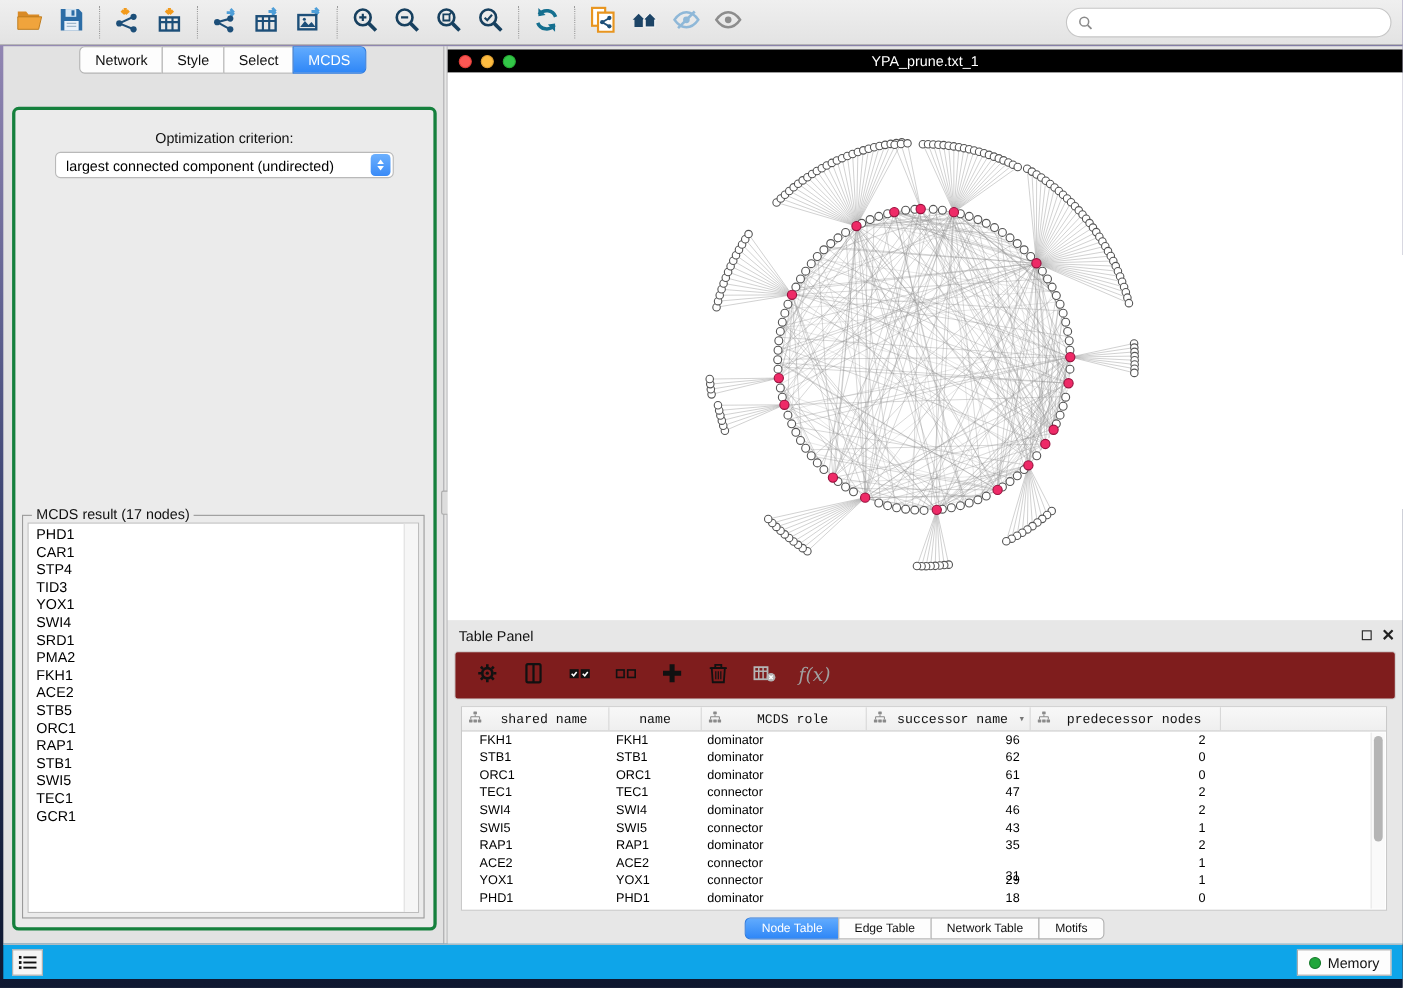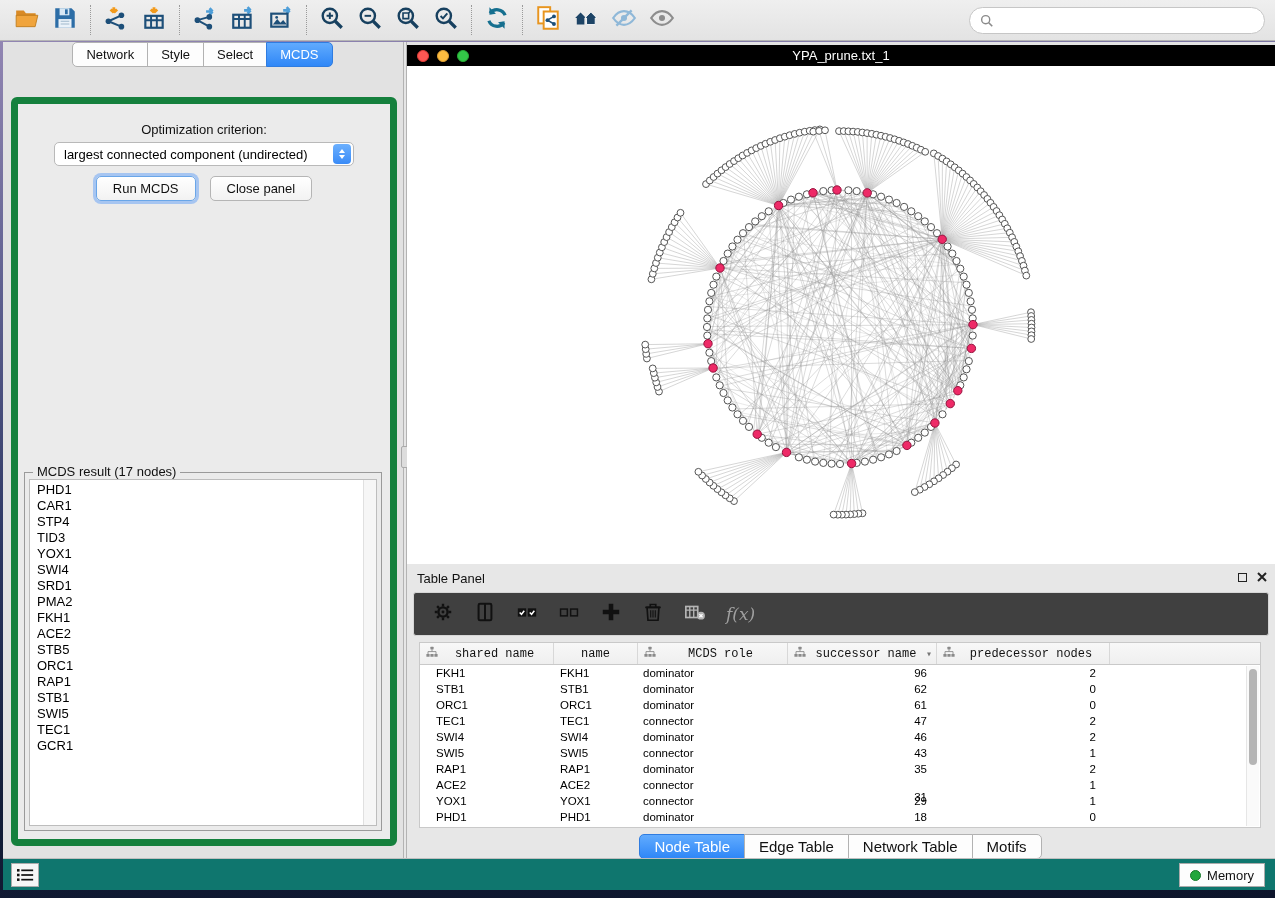--- a/index.html
+++ b/index.html
@@ -23,21 +23,21 @@
   .panel-title{position:absolute;left:10px;top:7px;font-size:13px;color:#111;}
   .wc{position:absolute;right:8px;top:8px;display:flex;gap:10px;align-items:center;}
   .wc .float{width:9px;height:9px;border:1.6px solid #222;}
   .wc svg{width:10px;height:10px;}
   .seg-wrap{display:flex;justify-content:center;}
   .seg{border:1px solid #b2b2b2;background:#fdfdfd;padding:4px 13px;font-size:13px;margin-left:-1px;color:#111;}
   .seg:first-child{border-radius:5px 0 0 5px;}
   .seg:last-child{border-radius:0 5px 5px 0;}
   .seg.active{background:linear-gradient(#61abfe,#2f87f7);border-color:#2f7ce0;color:#fff;}
   .cp-inner{position:absolute;left:8px;right:6px;top:55px;bottom:12px;background:#ebebeb;
-    border:7px solid #15803d;border-radius:6px;}
+    border:3px solid #15803d;border-radius:6px;}
   .opt-label{position:absolute;top:18px;left:0;right:0;text-align:center;font-size:13px;color:#111;}
   .mac-select{position:absolute;left:36px;right:36px;top:38px;height:24px;background:#fff;
     border:1px solid #b9b9b9;border-radius:5px;display:flex;align-items:center;font-size:13px;}
   .mac-select .val{flex:1;padding-left:9px;white-space:nowrap;overflow:hidden;}
   .stepper{width:18px;height:20px;margin-right:2px;border-radius:4px;
     background:linear-gradient(#6cb0fe,#3a8bf7);display:flex;flex-direction:column;
     align-items:center;justify-content:center;gap:2px;}
   .stepper i{width:0;height:0;border-left:3.5px solid transparent;border-right:3.5px solid transparent;}
   .stepper i.up{border-bottom:4px solid #fff;}
   .stepper i.dn{border-top:4px solid #fff;}
@@ -63,41 +63,41 @@
   .lights{position:absolute;left:10px;top:5px;display:flex;gap:8px;}
   .lights b{width:12px;height:12px;border-radius:50%;display:block;}
   .lights .r{background:#fc5753;border:1px solid #df3e38;}
   .lights .y{background:#fdbc40;border:1px solid #de9f34;}
   .lights .g{background:#33c748;border:1px solid #27aa35;}
   .net-title .t{position:absolute;left:0;right:0;top:3px;text-align:center;color:#fff;font-size:13px;}
   .net-canvas{position:absolute;left:0;top:24px;width:868px;height:498px;background:#fff;}
   .net-canvas svg{position:absolute;left:0;top:0;}
   
   .tp{position:absolute;left:0;top:522px;width:868px;height:294px;background:#e7e7e7;}
-  .tp-toolbar{position:absolute;left:6px;right:6px;top:28px;height:44px;background:#404040;
+  .tp-toolbar{position:absolute;left:6px;right:6px;top:28px;height:44px;background:#7f1d1d;
     border:1px solid #d6d6d6;border-radius:3px;display:flex;align-items:center;gap:20px;padding-left:18px;}
   .tico{display:flex;align-items:center;justify-content:center;}
   .tico svg{width:22px;height:22px;}
   .fx{font-family:"DejaVu Serif","Liberation Serif",serif;font-style:italic;font-size:17px;color:#a0a0a0;}
   .tbl{position:absolute;left:12px;right:14px;top:78px;height:186px;background:#fff;border:1px solid #c9c9c9;}
   .tbl-head{display:flex;height:22px;background:linear-gradient(#f8f8f8,#efefef);border-bottom:1px solid #c9c9c9;}
   .hcell{display:flex;align-items:center;font-size:12px;color:#111;border-right:1px solid #d8d8d8;
     padding:0 4px;overflow:hidden;font-family:Liberation Mono, monospace;}
   .hcell .lbl{flex:1;text-align:center;white-space:nowrap;}
   .hcell svg{width:12px;height:12px;flex:none;margin:0 2px;}
   .hcell .chev{color:#777;font-size:10px;margin-left:2px;}
   .hfill{flex:1;}
   .trow{display:flex;height:16px;font-size:11.5px;color:#000;align-items:center;}
   .tcell{white-space:nowrap;overflow:hidden;}
   .tbl-scroll{position:absolute;top:23px;right:1px;bottom:1px;width:13px;background:#fafafa;border-left:1px solid #e6e6e6;}
   .tbl-scroll .thumb{position:absolute;left:2px;top:3px;width:8px;height:96px;background:#b5b5b5;border-radius:4px;}
   .tp-tabs{position:absolute;left:0;right:0;top:270px;display:flex;justify-content:center;}
-  .tp-tabs .seg{padding:3px 14px;font-size:15px;}
+  .tp-tabs .seg{padding:3px 14px;font-size:11px;}
   
-  .statusbar{position:absolute;left:3px;top:858px;width:1272px;height:32px;background:#0f766e;
+  .statusbar{position:absolute;left:3px;top:858px;width:1272px;height:32px;background:#0ea5e9;
     border-top:1px solid #bfbfbf;}
   .sb-left{position:absolute;left:8px;top:4px;width:28px;height:24px;background:#f6f6f6;
     border:1px solid #ababab;display:flex;align-items:center;justify-content:center;}
   .mem-btn{position:absolute;right:10px;top:4px;height:24px;background:#fdfdfd;border:1px solid #ababab;
     display:flex;align-items:center;gap:6px;padding:0 10px;font-size:13px;color:#111;}
   .mem-dot{width:11px;height:11px;border-radius:50%;background:#21a63c;border:1px solid #157a2a;}
 </style>
 </head>
 <body>
 
@@ -245,24 +245,20 @@
       <span class="seg active">MCDS</span>
     </div>
   <div class="cp-inner">
     <div class="opt-label">Optimization criterion:</div>
     <div class="mac-select">
       <span class="val">largest connected component (undirected)</span>
       <span class="stepper">
           <i class="up"></i>
           <i class="dn"></i>
         </span>
-    </div>
-    <div class="btn-row">
-      <button class="mbtn focused">Run MCDS</button>
-      <button class="mbtn">Close panel</button>
     </div>
     <div class="groupbox">
       <legend-label>MCDS result (17 nodes)</legend-label>
       <div class="mcds-list">
         <ul id="mcds-list">
             <li>PHD1</li>
             <li>CAR1</li>
             <li>STP4</li>
             <li>TID3</li>
             <li>YOX1</li>

